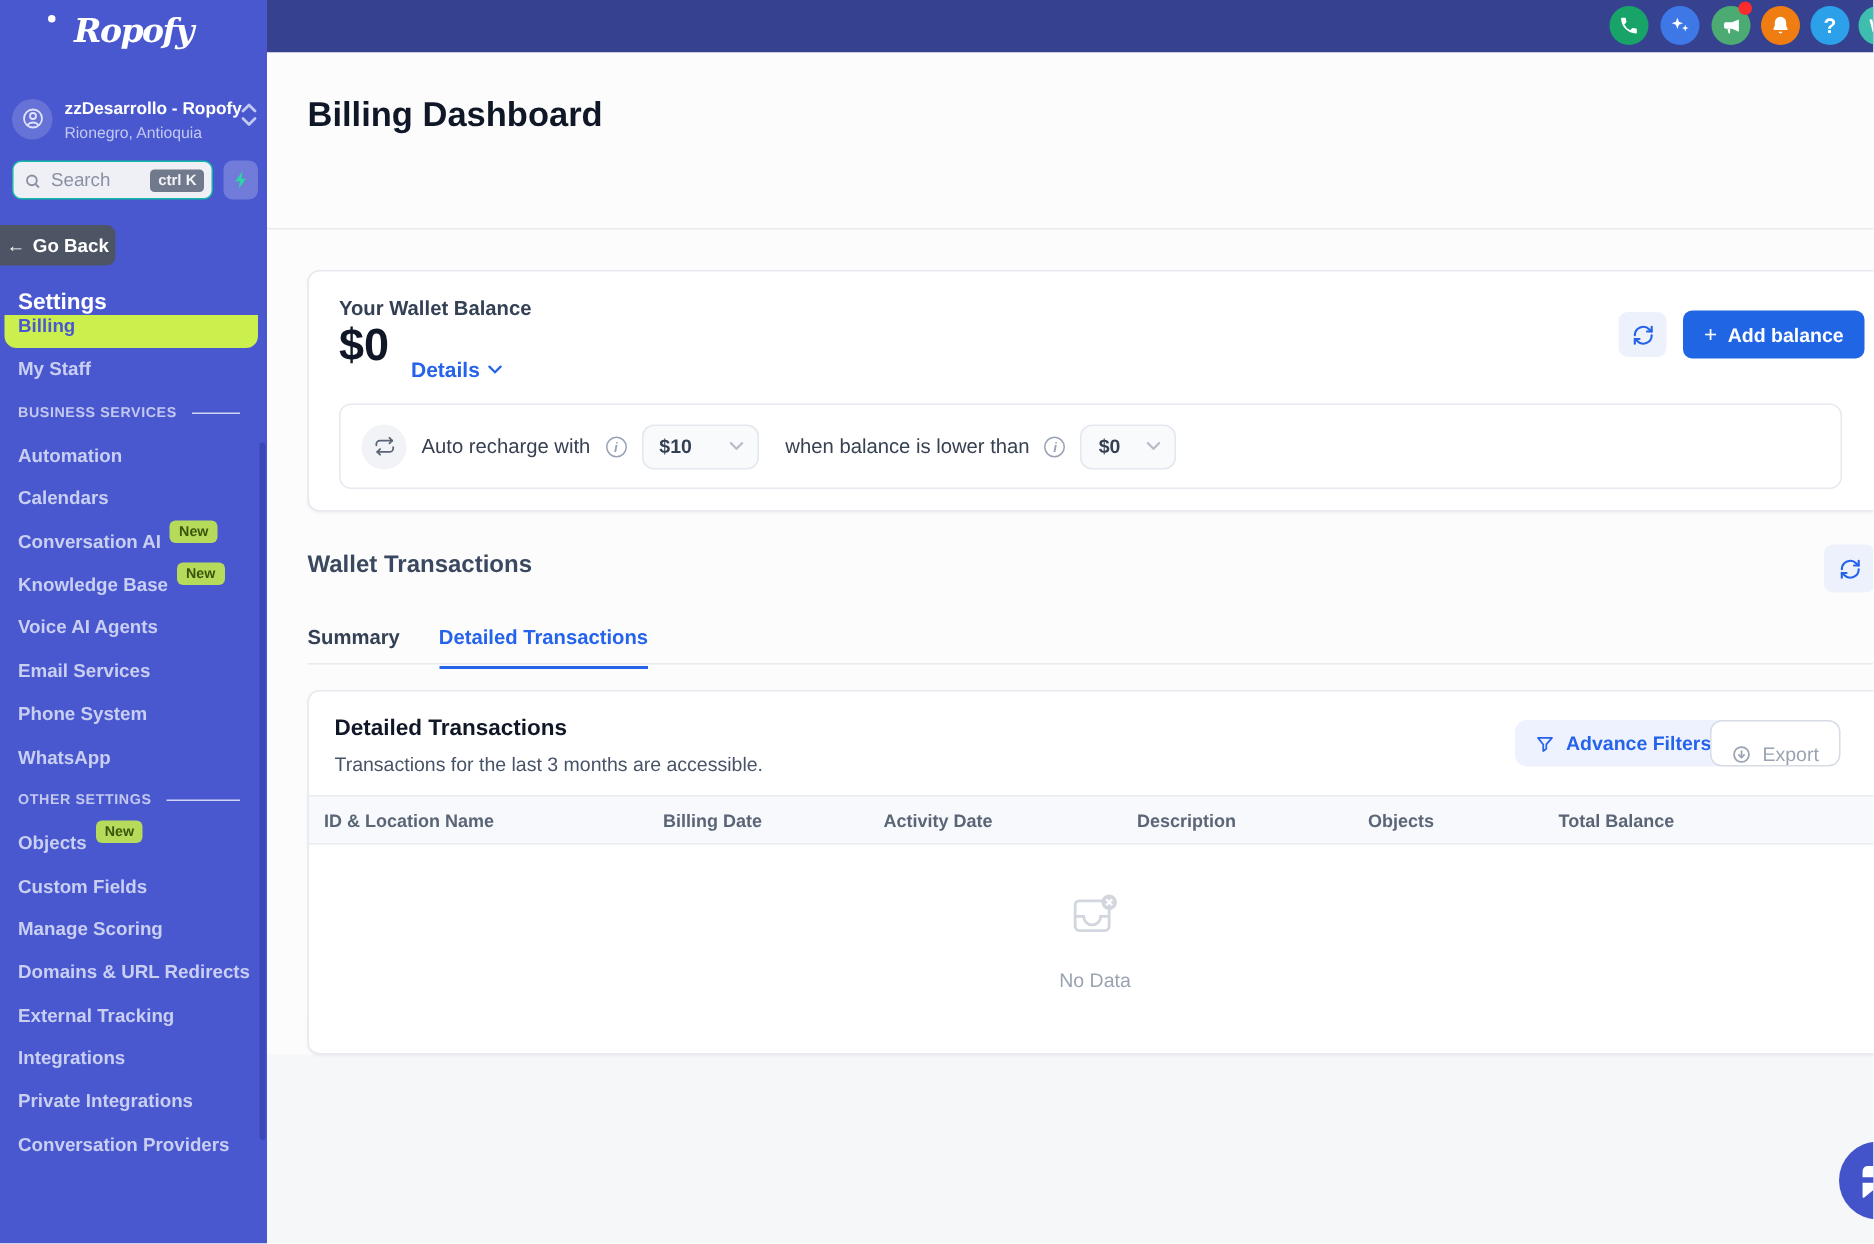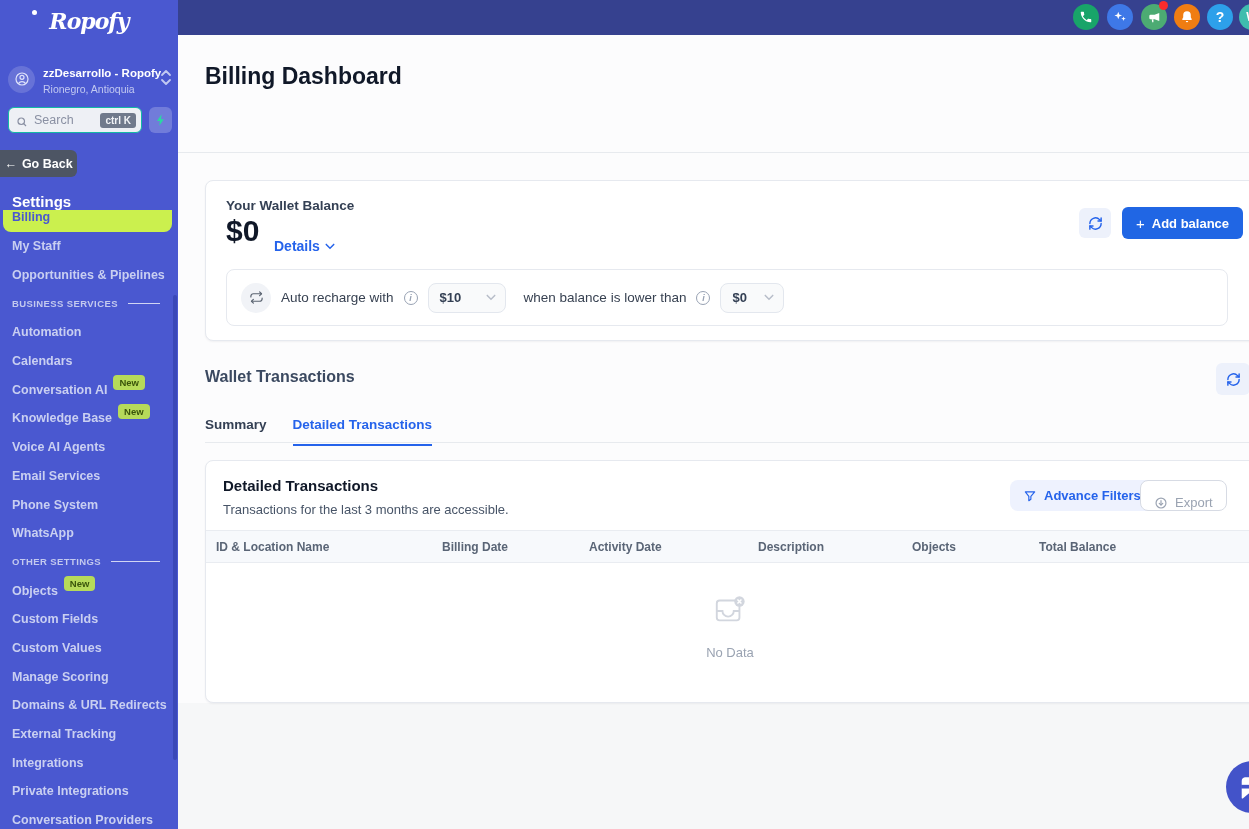--- a/index.html
+++ b/index.html
@@ -187,23 +187,20 @@
 
     <div class="settings-title">Settings</div>
 
     <div class="menu" id="sidebar-menu">
         <div class="item active">
           <span>Billing</span>
         </div>
         <div class="item">
           <span>My Staff</span>
         </div>
-        <div class="item">
-          <span>Opportunities &amp; Pipelines</span>
-        </div>
         <div class="section">
           <span>BUSINESS SERVICES</span>
           <span class="line"></span>
         </div>
         <div class="item">
           <span>Automation</span>
         </div>
         <div class="item">
           <span>Calendars</span>
         </div>
@@ -230,23 +227,20 @@
         <div class="section">
           <span>OTHER SETTINGS</span>
           <span class="line"></span>
         </div>
         <div class="item">
           <span>Objects</span>
           <span class="badge">New</span>
         </div>
         <div class="item">
           <span>Custom Fields</span>
-        </div>
-        <div class="item">
-          <span>Custom Values</span>
         </div>
         <div class="item">
           <span>Manage Scoring</span>
         </div>
         <div class="item">
           <span>Domains &amp; URL Redirects</span>
         </div>
         <div class="item">
           <span>External Tracking</span>
         </div>

